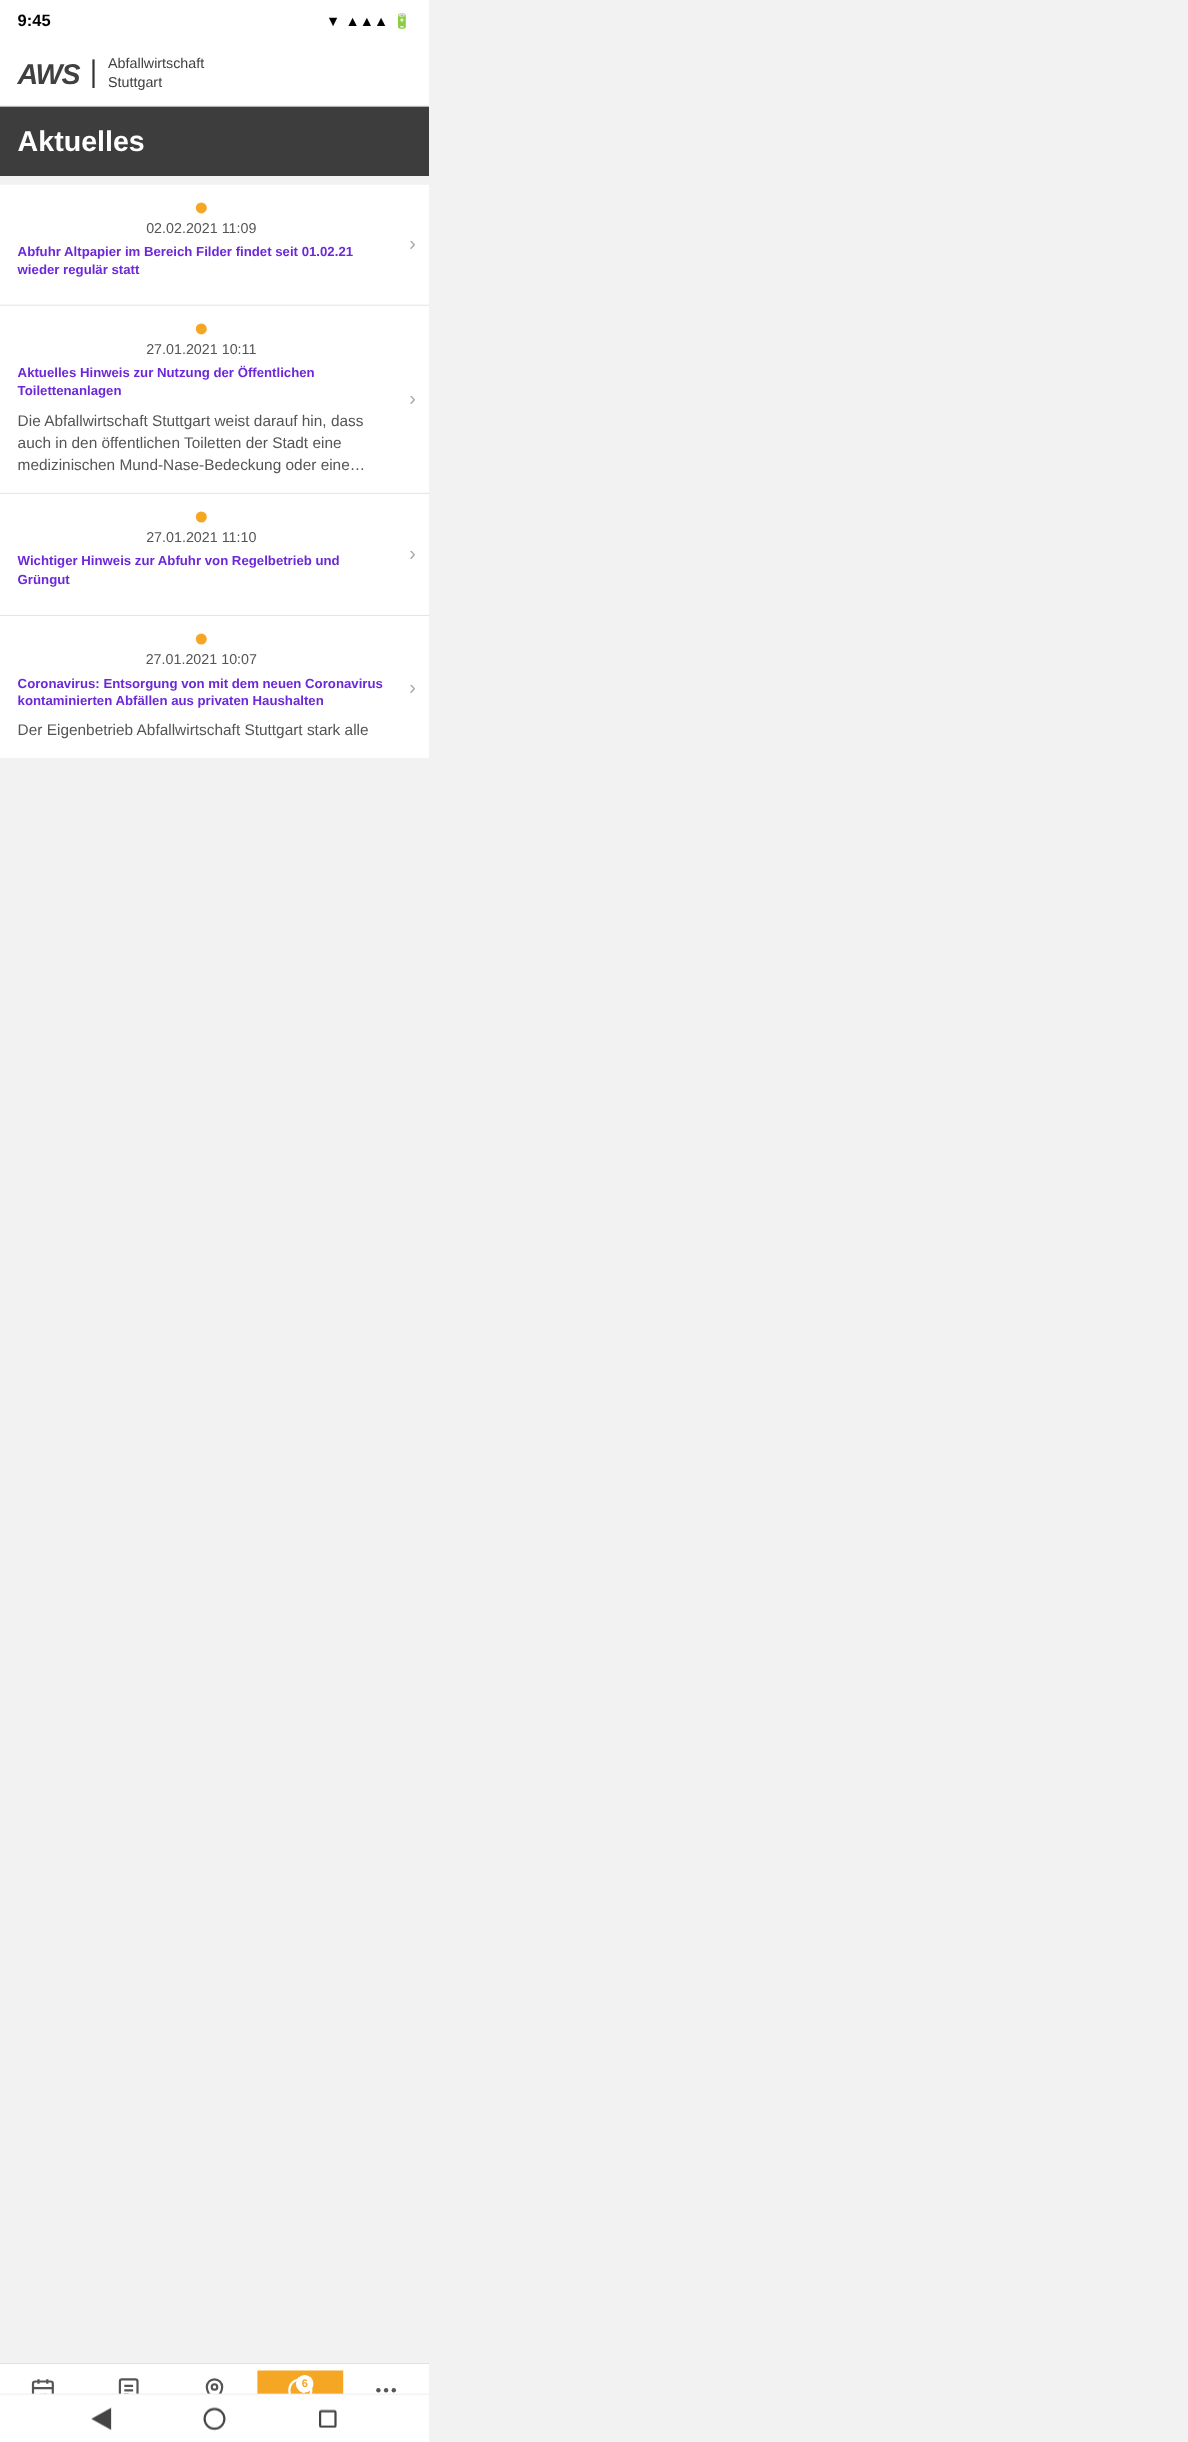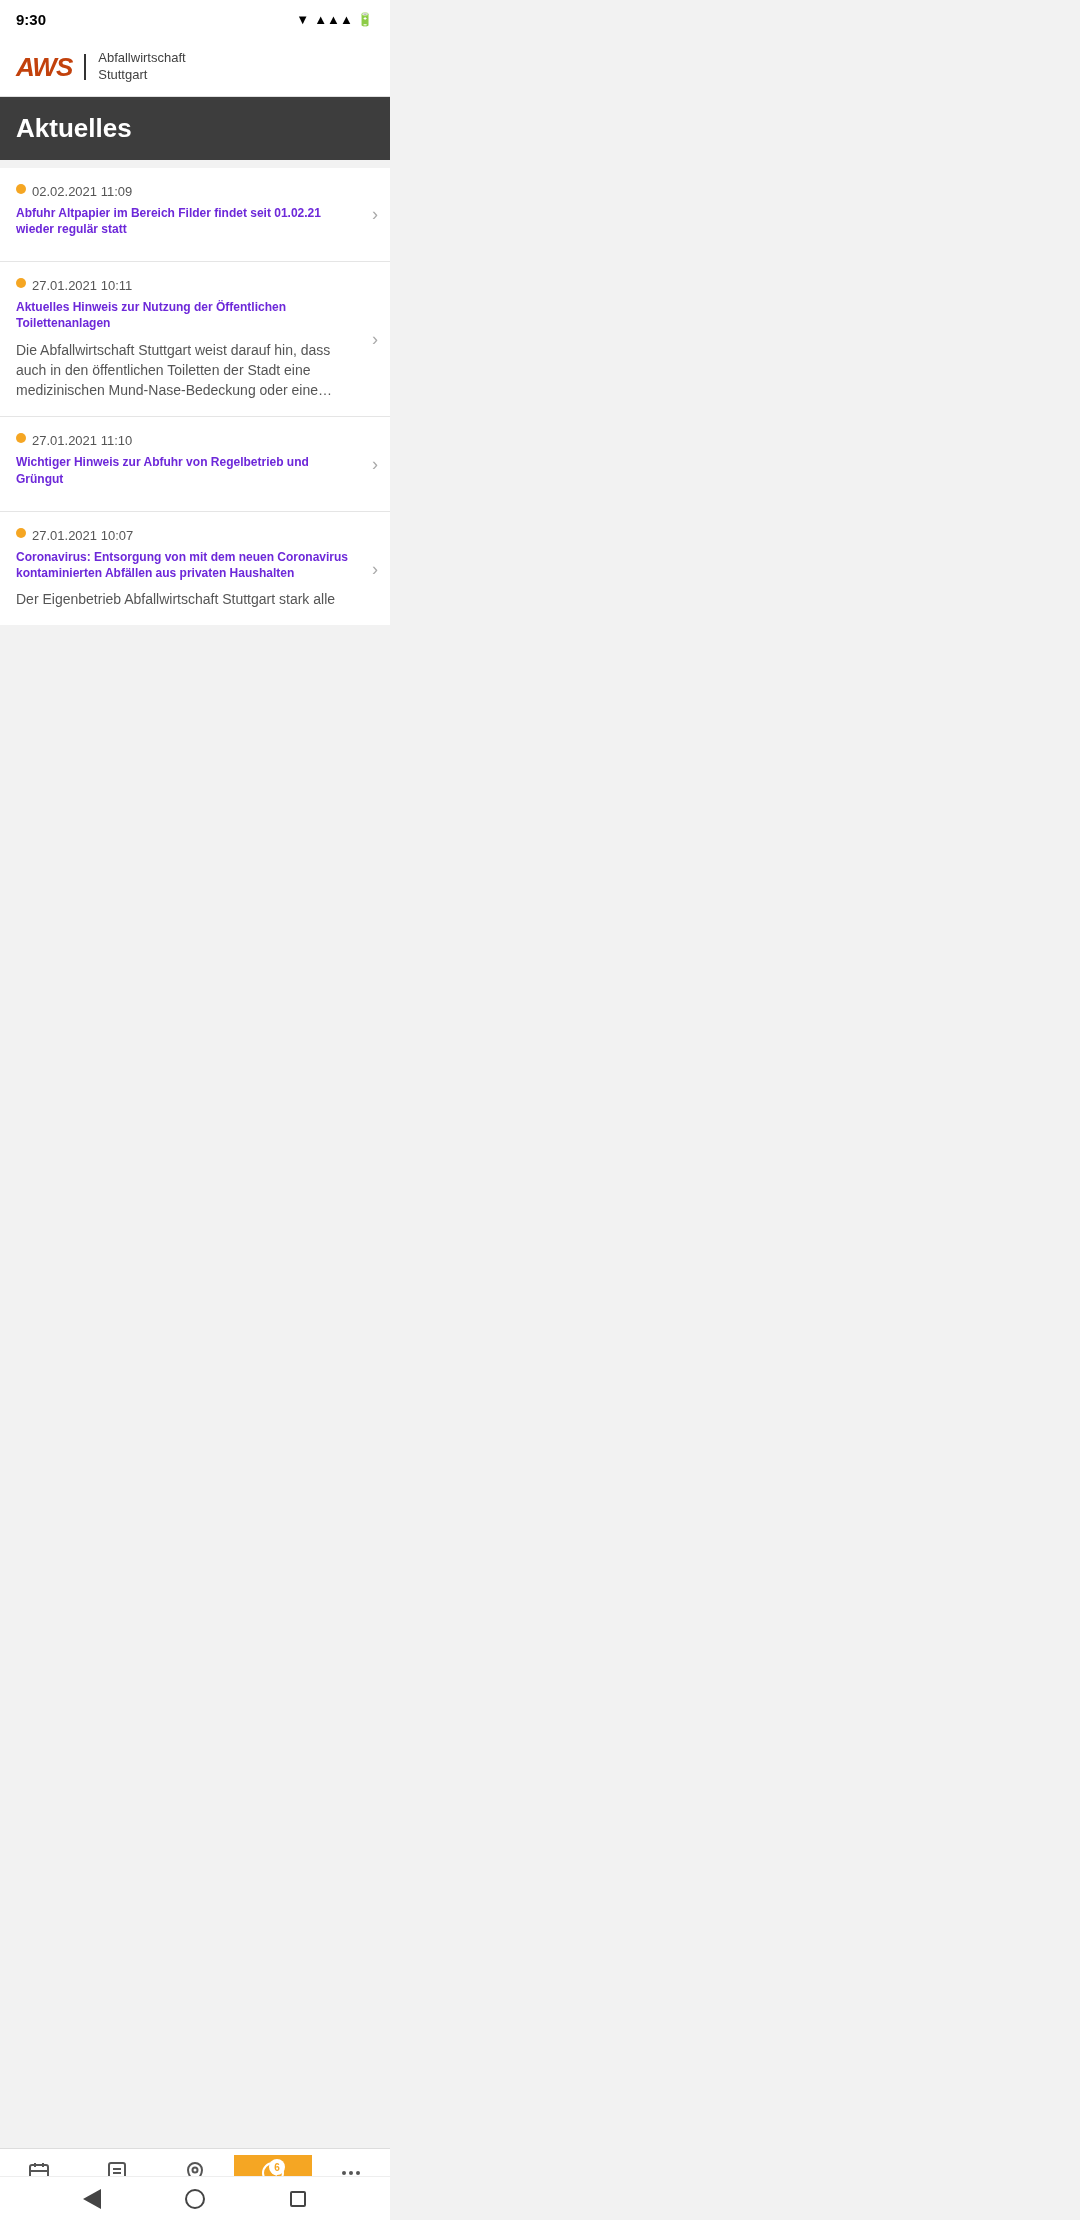--- a/index.html
+++ b/index.html
@@ -50,21 +50,21 @@
       background: #ffffff;
       padding: 12px 16px;
       display: flex;
       align-items: center;
       border-bottom: 1px solid #e0e0e0;
     }
 
     .logo-aws {
       font-size: 26px;
       font-weight: 900;
-      color: #c2410c;
+      color: #404040;
       letter-spacing: -1px;
       font-style: italic;
       border-right: 2px solid #333;
       padding-right: 12px;
       margin-right: 12px;
       line-height: 1;
     }
 
     .logo-text {
       font-size: 13px;
@@ -103,22 +103,24 @@
       border-bottom: none;
     }
 
     .news-content {
       flex: 1;
       padding-right: 24px;
     }
 
     .news-date-row {
       display: flex;
+      align-items: center;
       gap: 6px;
       margin-bottom: 6px;
+      flex-direction: column;
     }
 
     .news-dot {
       width: 10px;
       height: 10px;
       border-radius: 50%;
       background: #f5a623;
       flex-shrink: 0;
     }
 
@@ -271,21 +273,21 @@
     }
 
     .spacer {
       height: 130px;
     }
   </style>
 </head>
 <body>
 
 <div class="status-bar">
-  <span class="status-time">9:30</span>
+  <span class="status-time">9:45</span>
   <div class="status-icons">
     <span>▼</span>
     <span>▲▲▲</span>
     <span>🔋</span>
   </div>
 </div>
 
 <div class="header-bar">
   <div class="logo-aws">AWS</div>
   <div class="logo-text">

